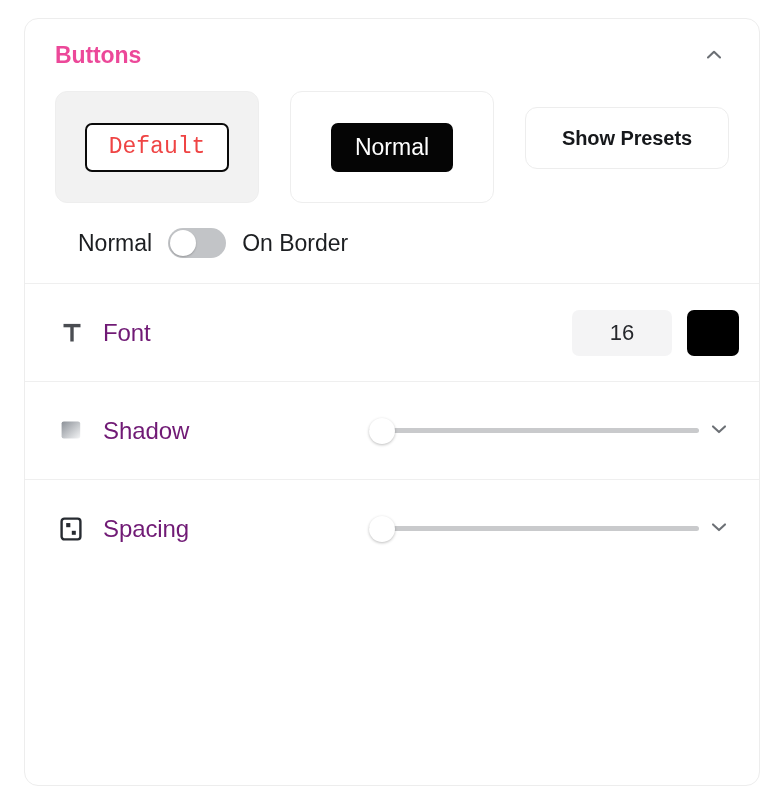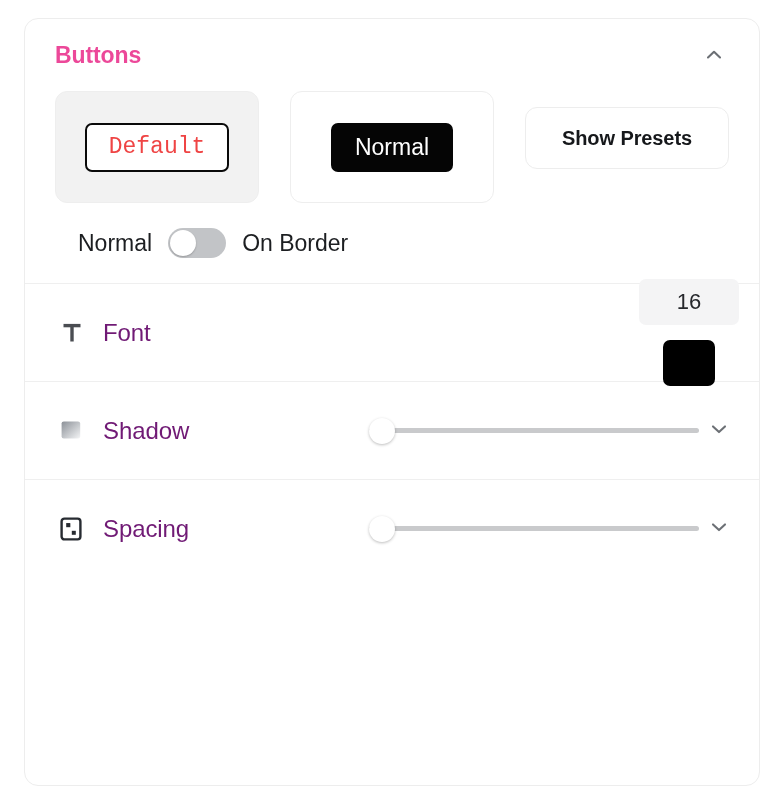--- a/index.html
+++ b/index.html
@@ -220,21 +220,20 @@
     margin-left: auto;
     display: flex; align-items: center; justify-content: center;
     cursor: pointer;
     flex: 0 0 auto;
   }
   .right-group {
     display: flex;
     align-items: center;
     gap: 15px;
     margin-left: auto;
-    flex-direction: column;
   }
 </style>
 </head>
 <body>
 
 <div class="panel">
 
   <div class="panel-header">
     <div class="panel-title">Buttons</div>
     <div class="collapse-btn">

